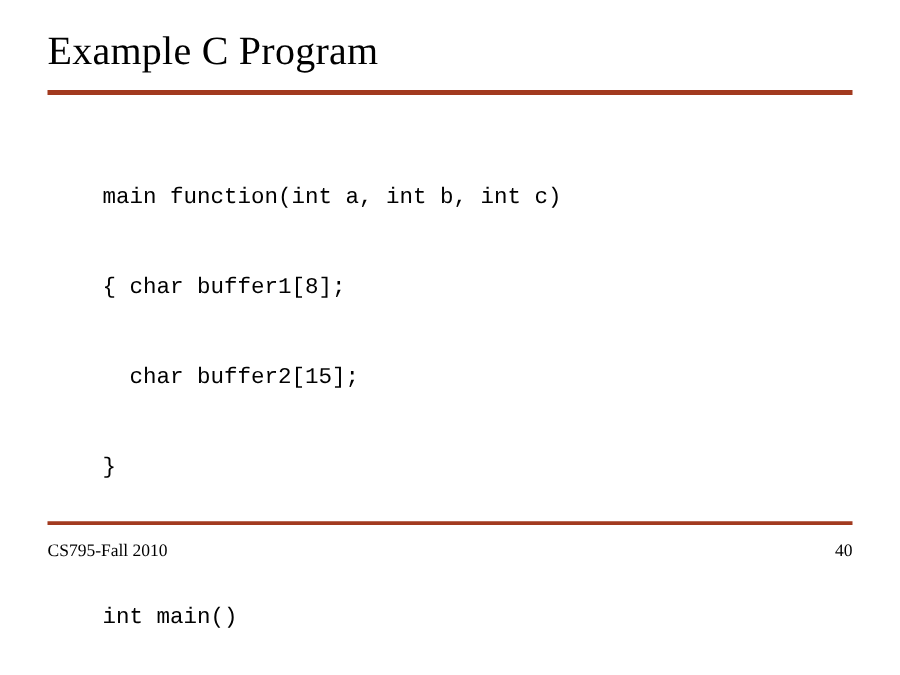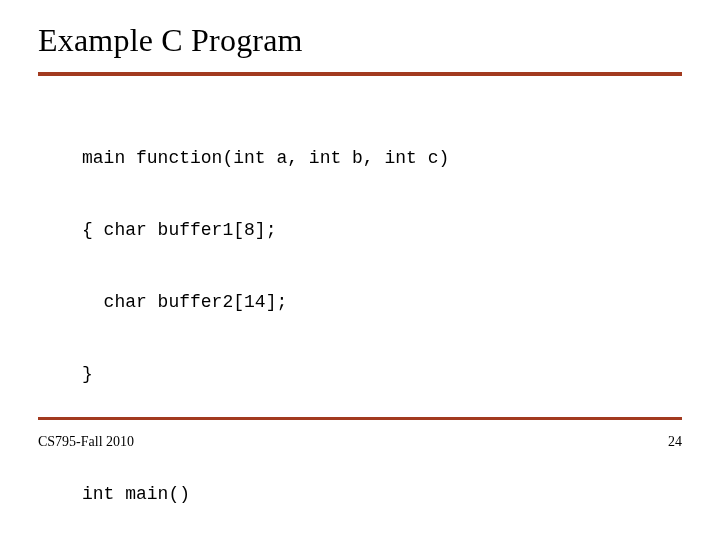--- a/index.html
+++ b/index.html
@@ -56,25 +56,25 @@
 </head>
 <body>
 
 <div class="slide">
   <div class="title">Example C Program</div>
   <div class="rule-top"></div>
 
   <div class="code-block">
     <div>main function(int a, int b, int c)</div>
     <div>{ char buffer1[8];</div>
-    <div>  char buffer2[14];</div>
+    <div>  char buffer2[15];</div>
     <div>}</div>
     <div></div>
     <div>int main()</div>
     
     
     
   </div>
 
   <div class="rule-bottom"></div>
   <div class="footer-left">CS795-Fall 2010</div>
-  <div class="footer-right">24</div>
+  <div class="footer-right">40</div>
 </div>
 
 </body></html>

